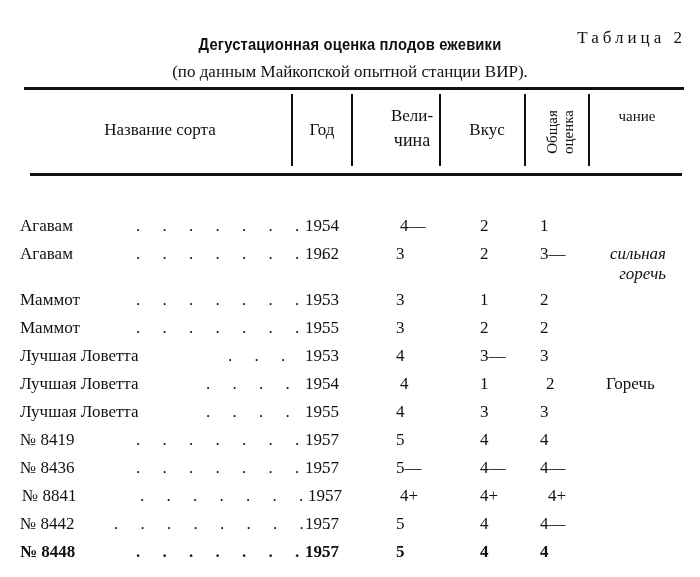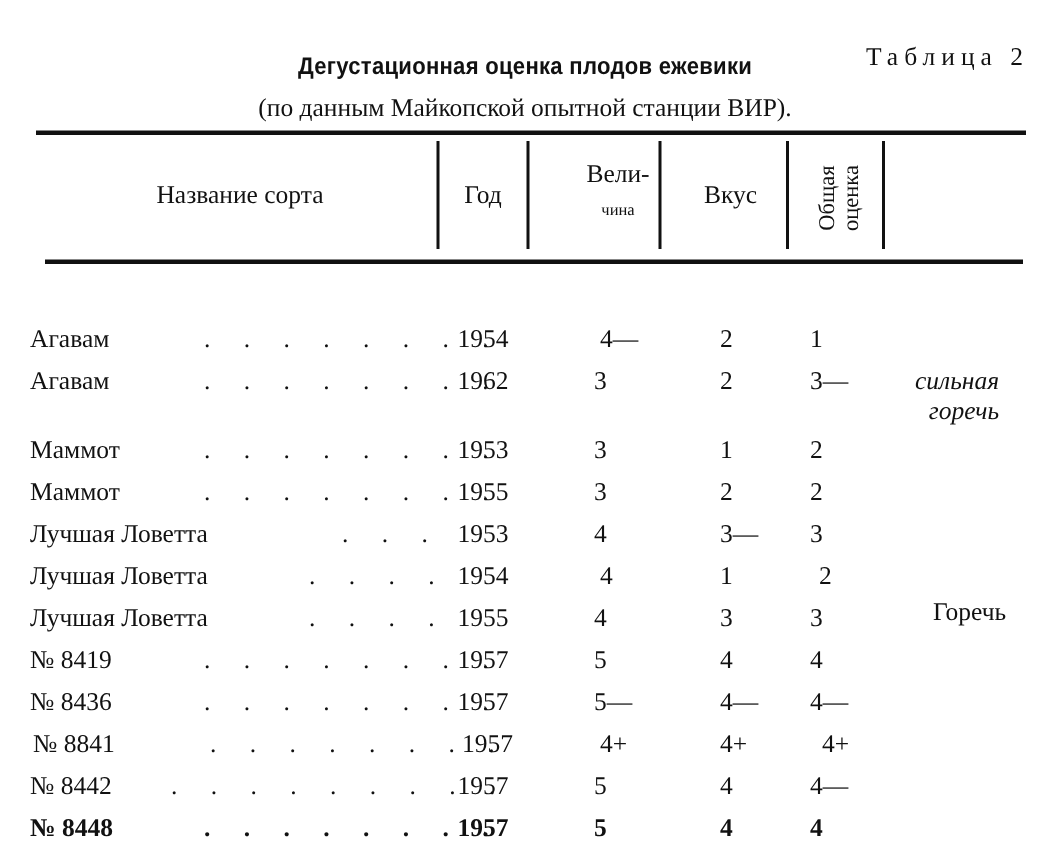--- a/index.html
+++ b/index.html
@@ -54,33 +54,34 @@
 
 <div class="rule-top"></div>
 
 <div>
   <div class="hcell" style="left:30px;top:118px;width:260px;">Название сорта</div>
   <div class="vline" style="left:291px;"></div>
   <div class="hcell" style="left:294px;top:118px;width:56px;">Год</div>
   <div class="vline" style="left:351px;"></div>
   <div class="hcell" style="left:370px;top:104px;width:84px;">
     <div>Вели-</div>
-    <div style="font-size:11px;">чина</div>
+    <div style="font-size:18px;">чина</div>
   </div>
   <div class="vline" style="left:439px;"></div>
   <div class="hcell" style="left:450px;top:118px;width:74px;">Вкус</div>
   <div class="vline" style="left:524px;"></div>
   <div class="vert">
     <span>
         <span style="transform:none;">Общая</span>
         <span style="transform:none;">оценка</span>
       </span>
   </div>
   <div class="vline" style="left:588px;"></div>
   <div class="hcell" style="left:592px;top:104px;width:90px;">
+    <div style="font-size:15px;">чание</div>
   </div>
 </div>
 
 <div class="rule-head"></div>
 
 <div>
   <div class="row" style="top:216px;">
     <span class="c-name">Агавам</span>
     <span class="c-dots" style="left:136px;">. . . . . . . .</span>
     <span class="c-year">1954</span>
@@ -121,21 +122,21 @@
     <span class="c-taste">3—</span>
     <span class="c-total">3</span>
   </div>
   <div class="row" style="top:374px;">
     <span class="c-name">Лучшая Ловетта</span>
     <span class="c-dots" style="left:206px;">. . . .</span>
     <span class="c-year">1954</span>
     <span class="c-size" style="left:400px;">4</span>
     <span class="c-taste">1</span>
     <span class="c-total" style="left:546px;">2</span>
-    <span style="left:622px;margin-top:24px;">Горечь</span>
+    <span style="left:606px;">Горечь</span>
   </div>
   <div class="row" style="top:402px;">
     <span class="c-name">Лучшая Ловетта</span>
     <span class="c-dots" style="left:206px;">. . . .</span>
     <span class="c-year">1955</span>
     <span class="c-size">4</span>
     <span class="c-taste">3</span>
     <span class="c-total">3</span>
   </div>
   <div class="row" style="top:430px;">

